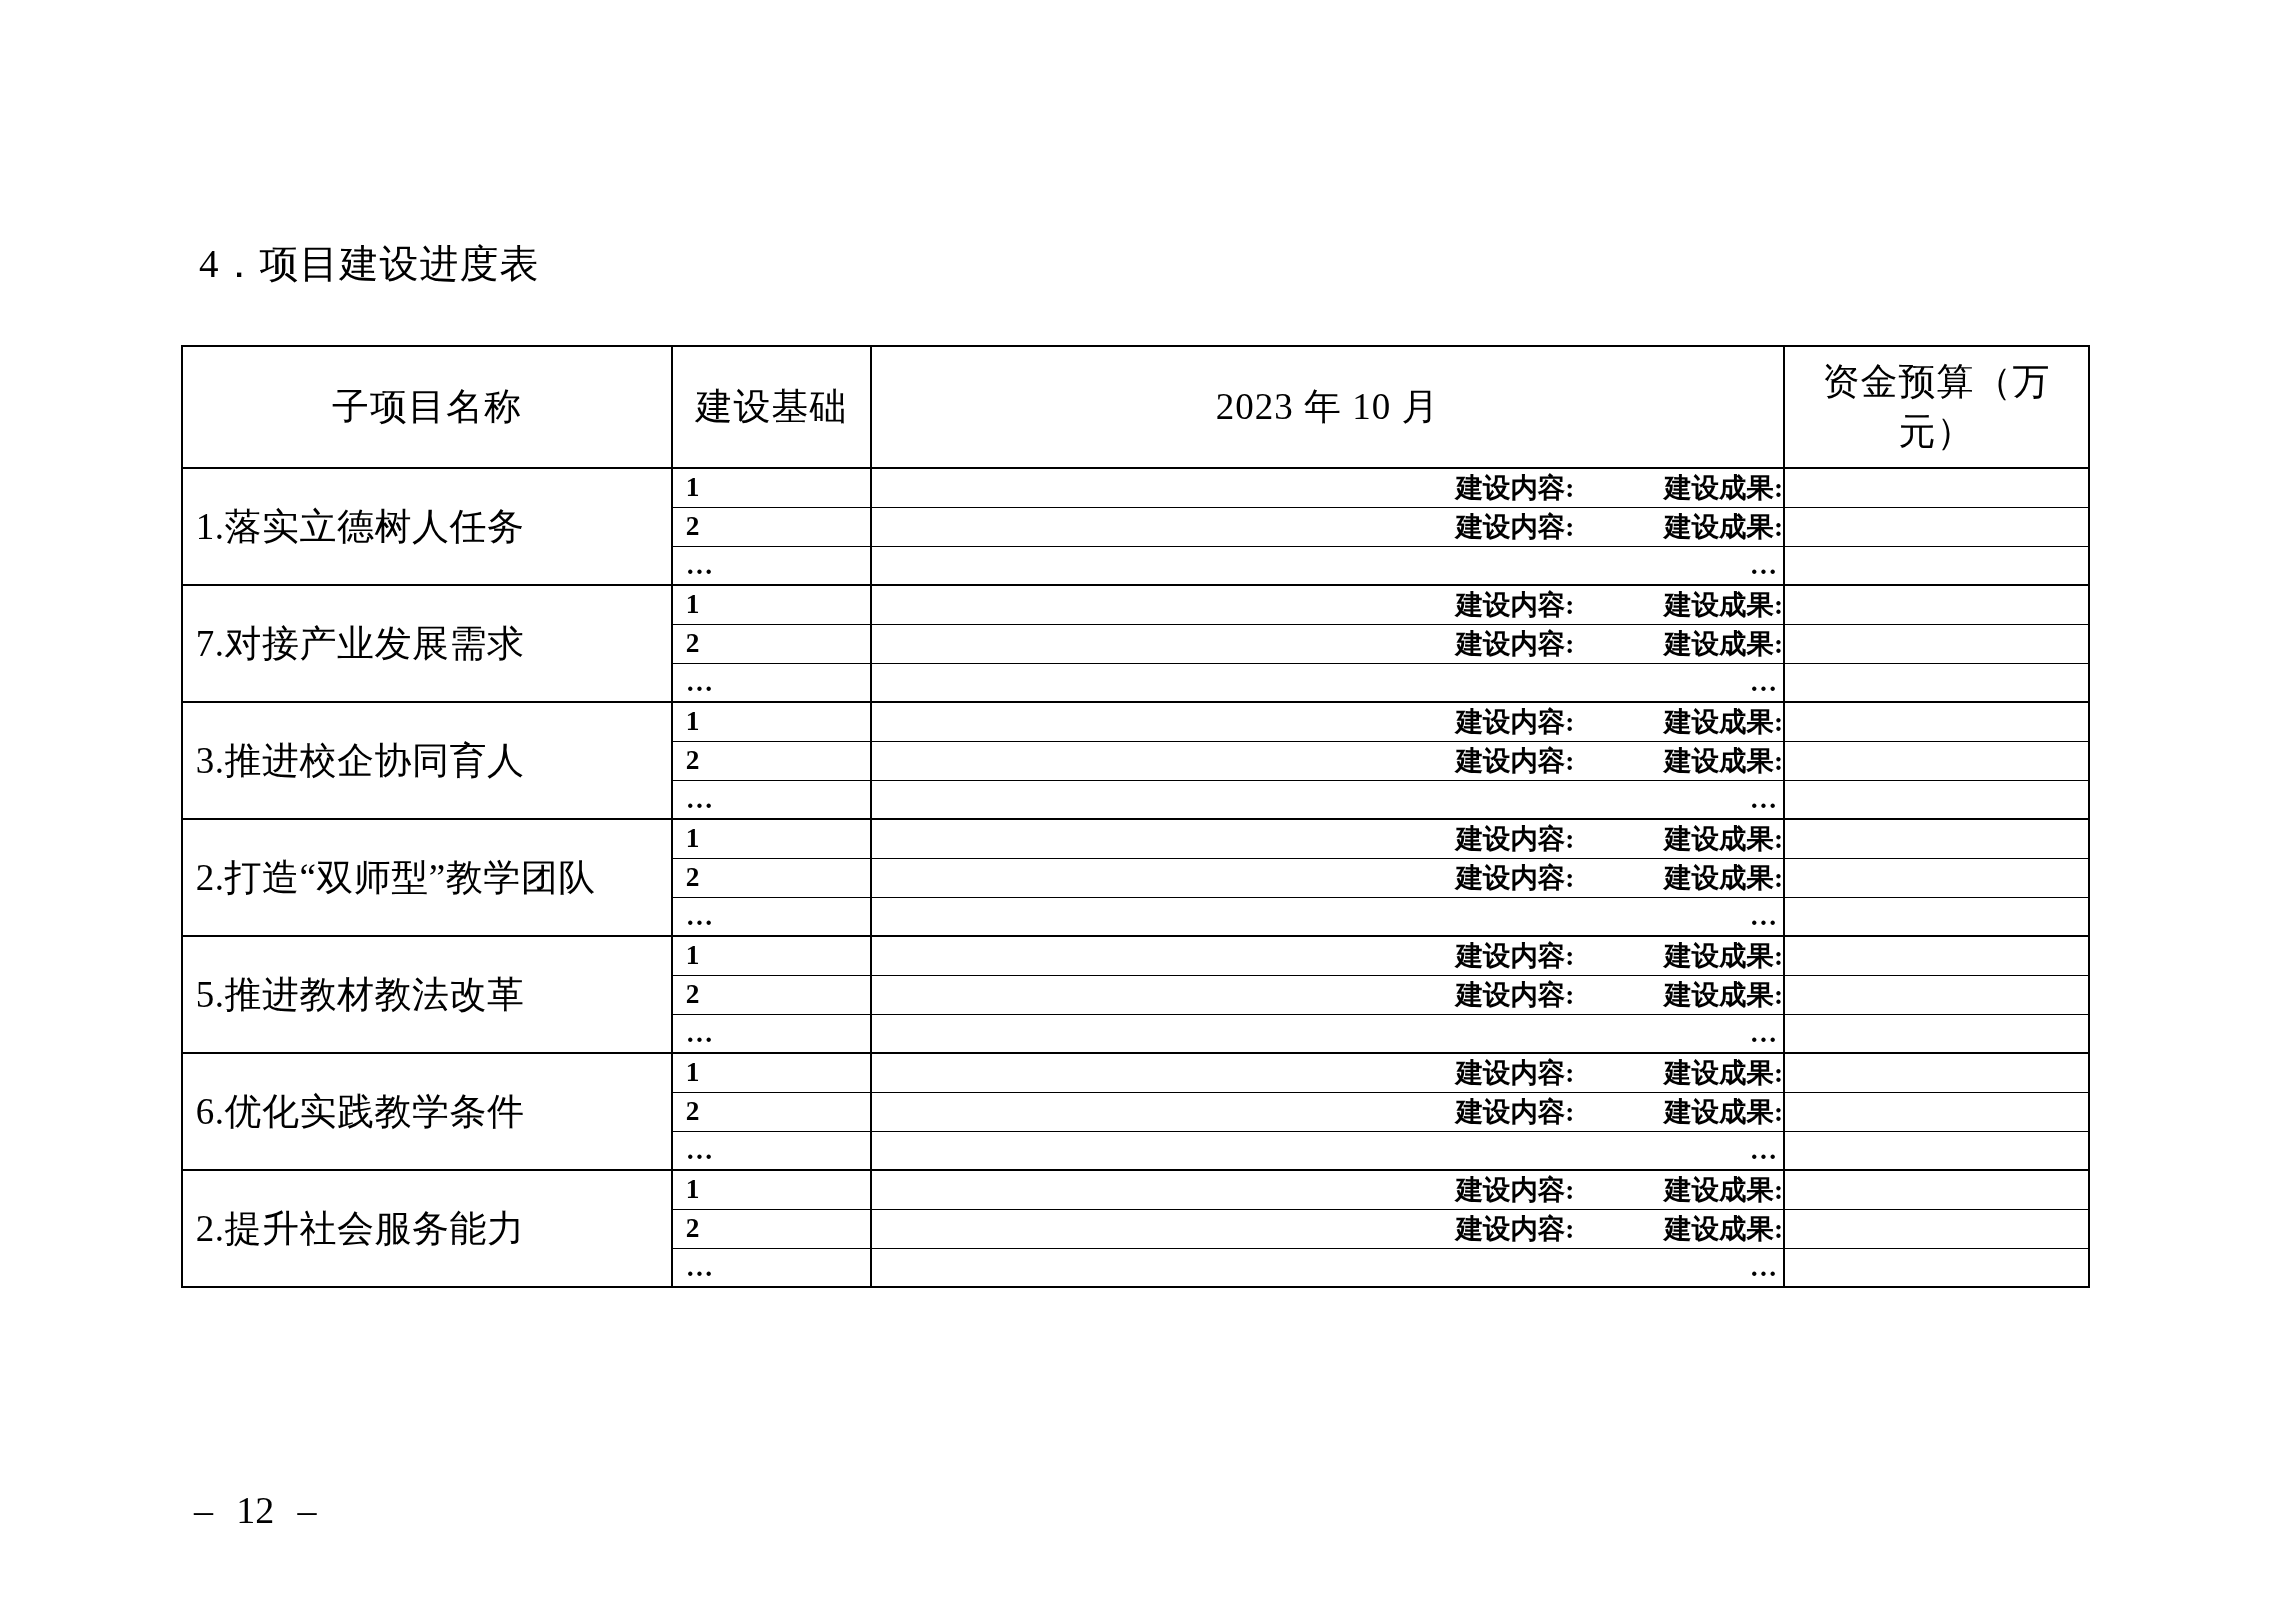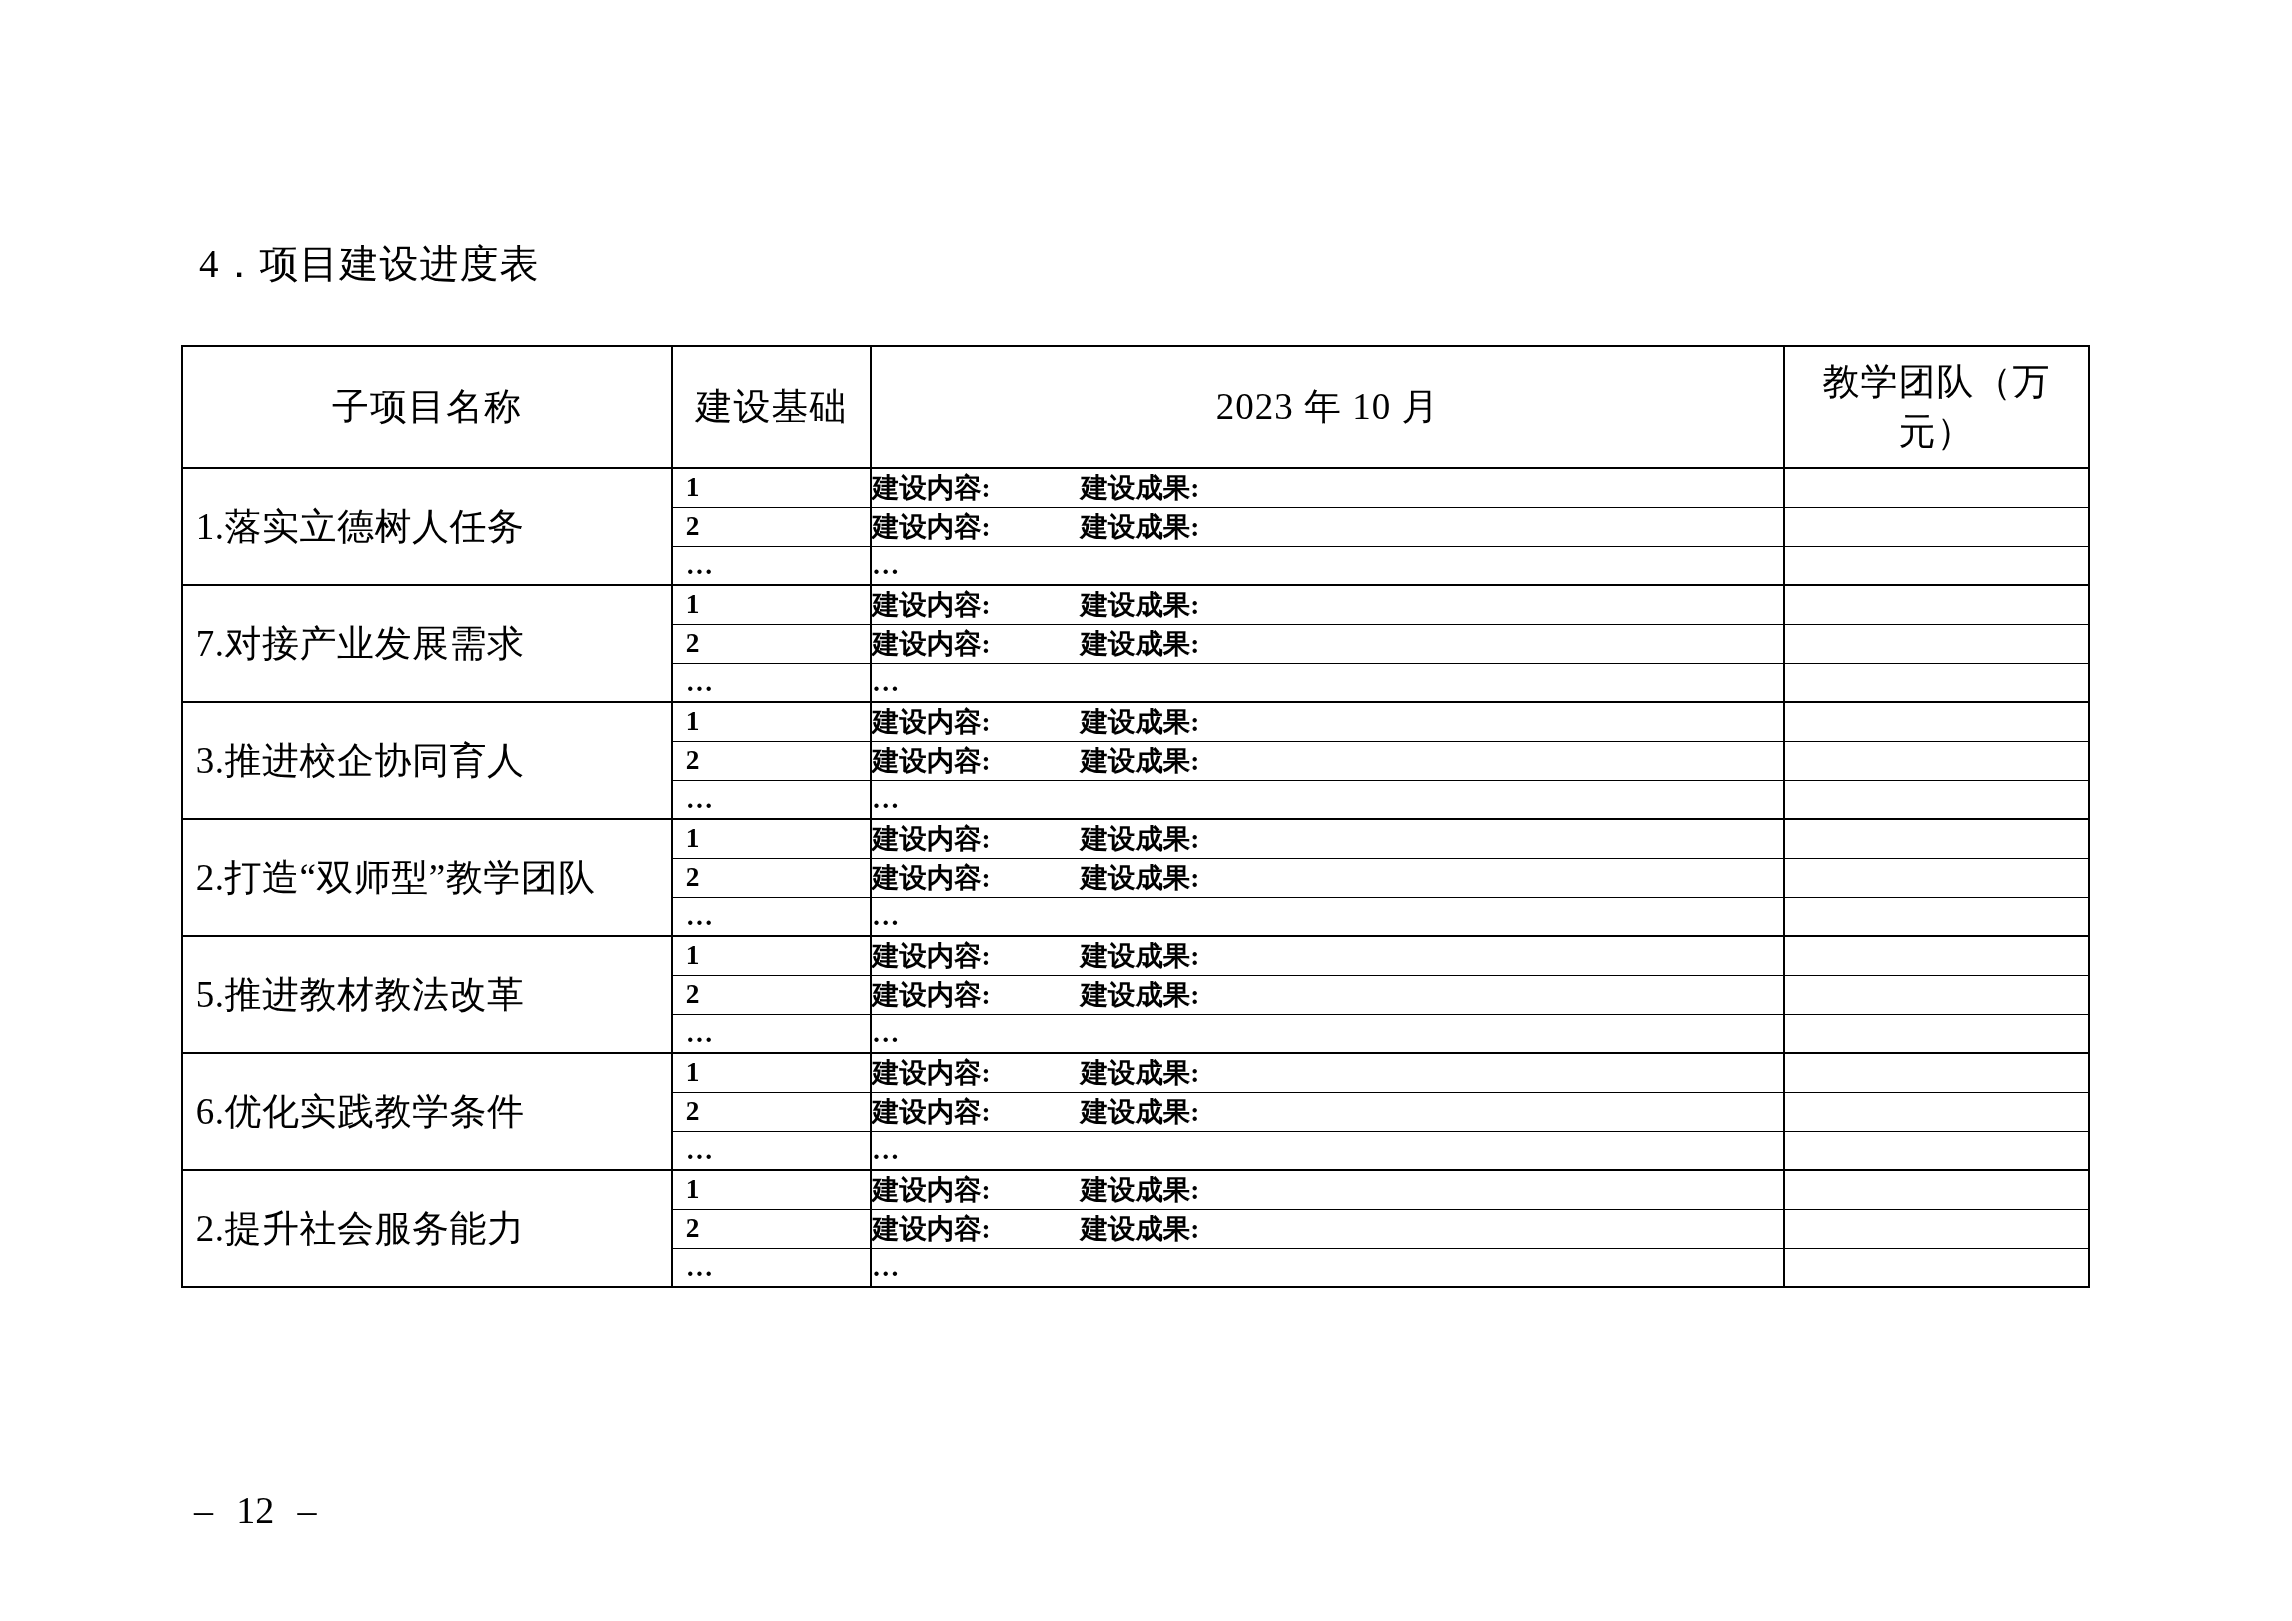--- a/index.html
+++ b/index.html
@@ -64,21 +64,21 @@
   .progress-table td.num-cell {
     font-weight: bold;
     font-size: 27.4px;
     text-align: left;
     vertical-align: middle;
     padding-left: 12.7px;
   }
   .progress-table td.content-cell {
     font-weight: bold;
     font-size: 27.4px;
-    text-align: left;
+    text-align: right;
     vertical-align: middle;
     white-space: nowrap;
   }
   .progress-table td.content-cell .gap { display: inline-block; width: 90px; }
   .progress-table td.budget-cell { background: #fff; }
   .ellipsis-text { letter-spacing: 5.9px; }
   .page-number {
     position: absolute;
     left: 194px;
     top: 1488px;
@@ -99,21 +99,21 @@
       <col style="width:490px">
       <col style="width:199px">
       <col style="width:913px">
       <col style="width:305px">
     </colgroup>
     <thead>
       <tr class="header-row">
         <th>子项目名称</th>
         <th>建设基础</th>
         <th>2023 年 10 月</th>
-        <th>教学团队（万元）</th>
+        <th>资金预算（万元）</th>
       </tr>
     </thead>
     <tbody id="table-body">
         <tr class="sub proj-start">
       <td class="name-cell" rowspan="3">1.落实立德树人任务</td>
       <td class="num-cell">1</td>
       <td class="content-cell"><span>建设内容:</span><span class="gap"></span><span>建设成果:</span></td>
       <td class="budget-cell"></td>
     </tr>
         <tr class="sub">

